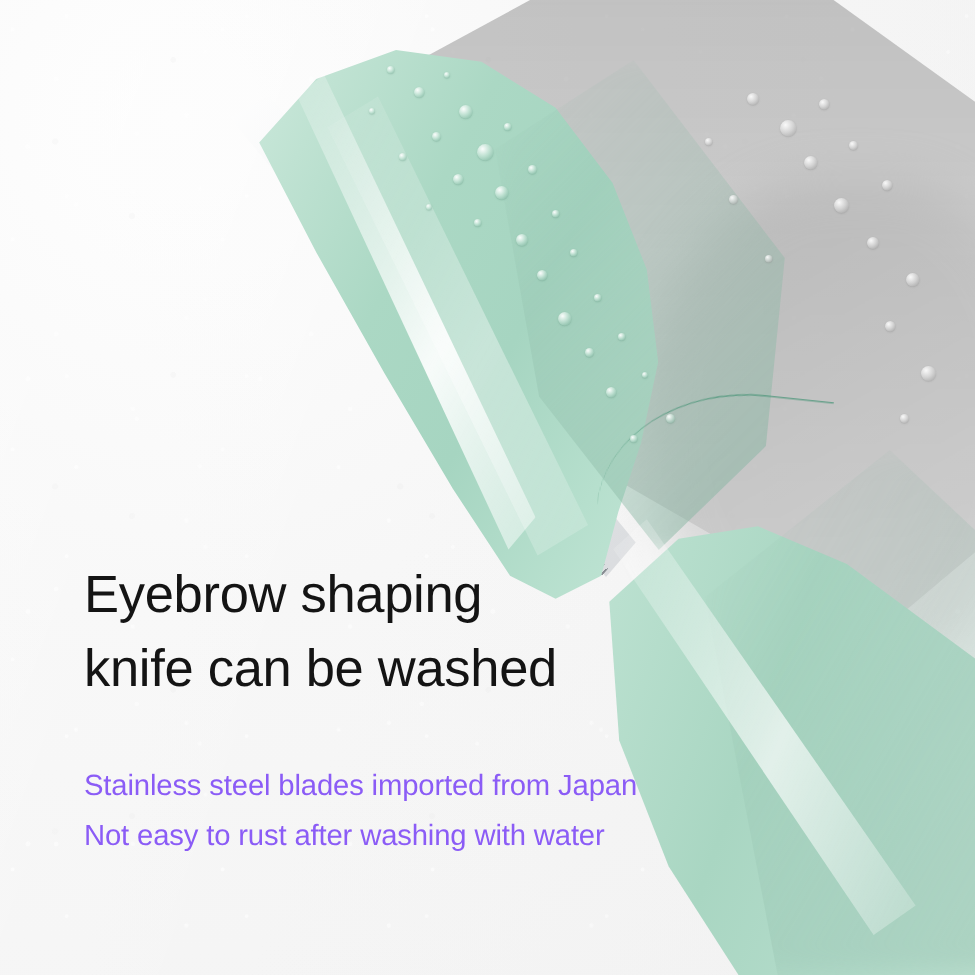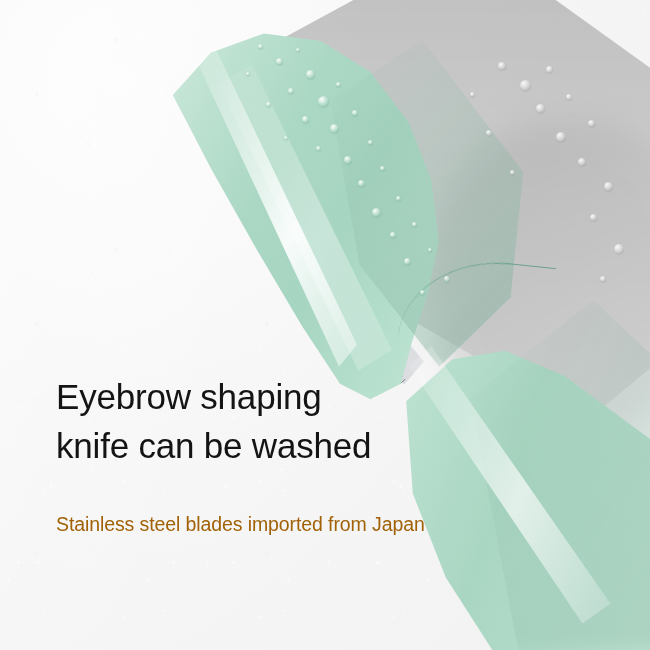--- a/index.html
+++ b/index.html
@@ -244,21 +244,21 @@
     font-weight:400;
     letter-spacing:-.2px;
     white-space:pre-line;
   }
   .sub-list{
     margin:38px 0 0 0;
     padding:0;
     list-style:none;
   }
   .sub-list li{
-    color:#a16207;
+    color:#8b5cf6;
     font-size:19.5px;
     line-height:33px;
     font-weight:400;
     letter-spacing:-.1px;
     white-space:nowrap;
   }
 </style>
 </head>
 <body>
 
@@ -330,16 +330,17 @@
     <div class="drop grey" style="left:470px;top:92px;width:5px;height:5px;"></div>
     <div class="drop grey" style="left:486px;top:130px;width:6px;height:6px;"></div>
     <div class="drop grey" style="left:510px;top:170px;width:5px;height:5px;"></div>
   </div>
 
   <div class="text-block">
     <h1 class="headline">Eyebrow shaping
 knife can be washed</h1>
     <ul class="sub-list">
       <li>Stainless steel blades imported from Japan</li>
+      <li>Not easy to rust after washing with water</li>
     </ul>
   </div>
 
 </div>
 
 </body></html>

